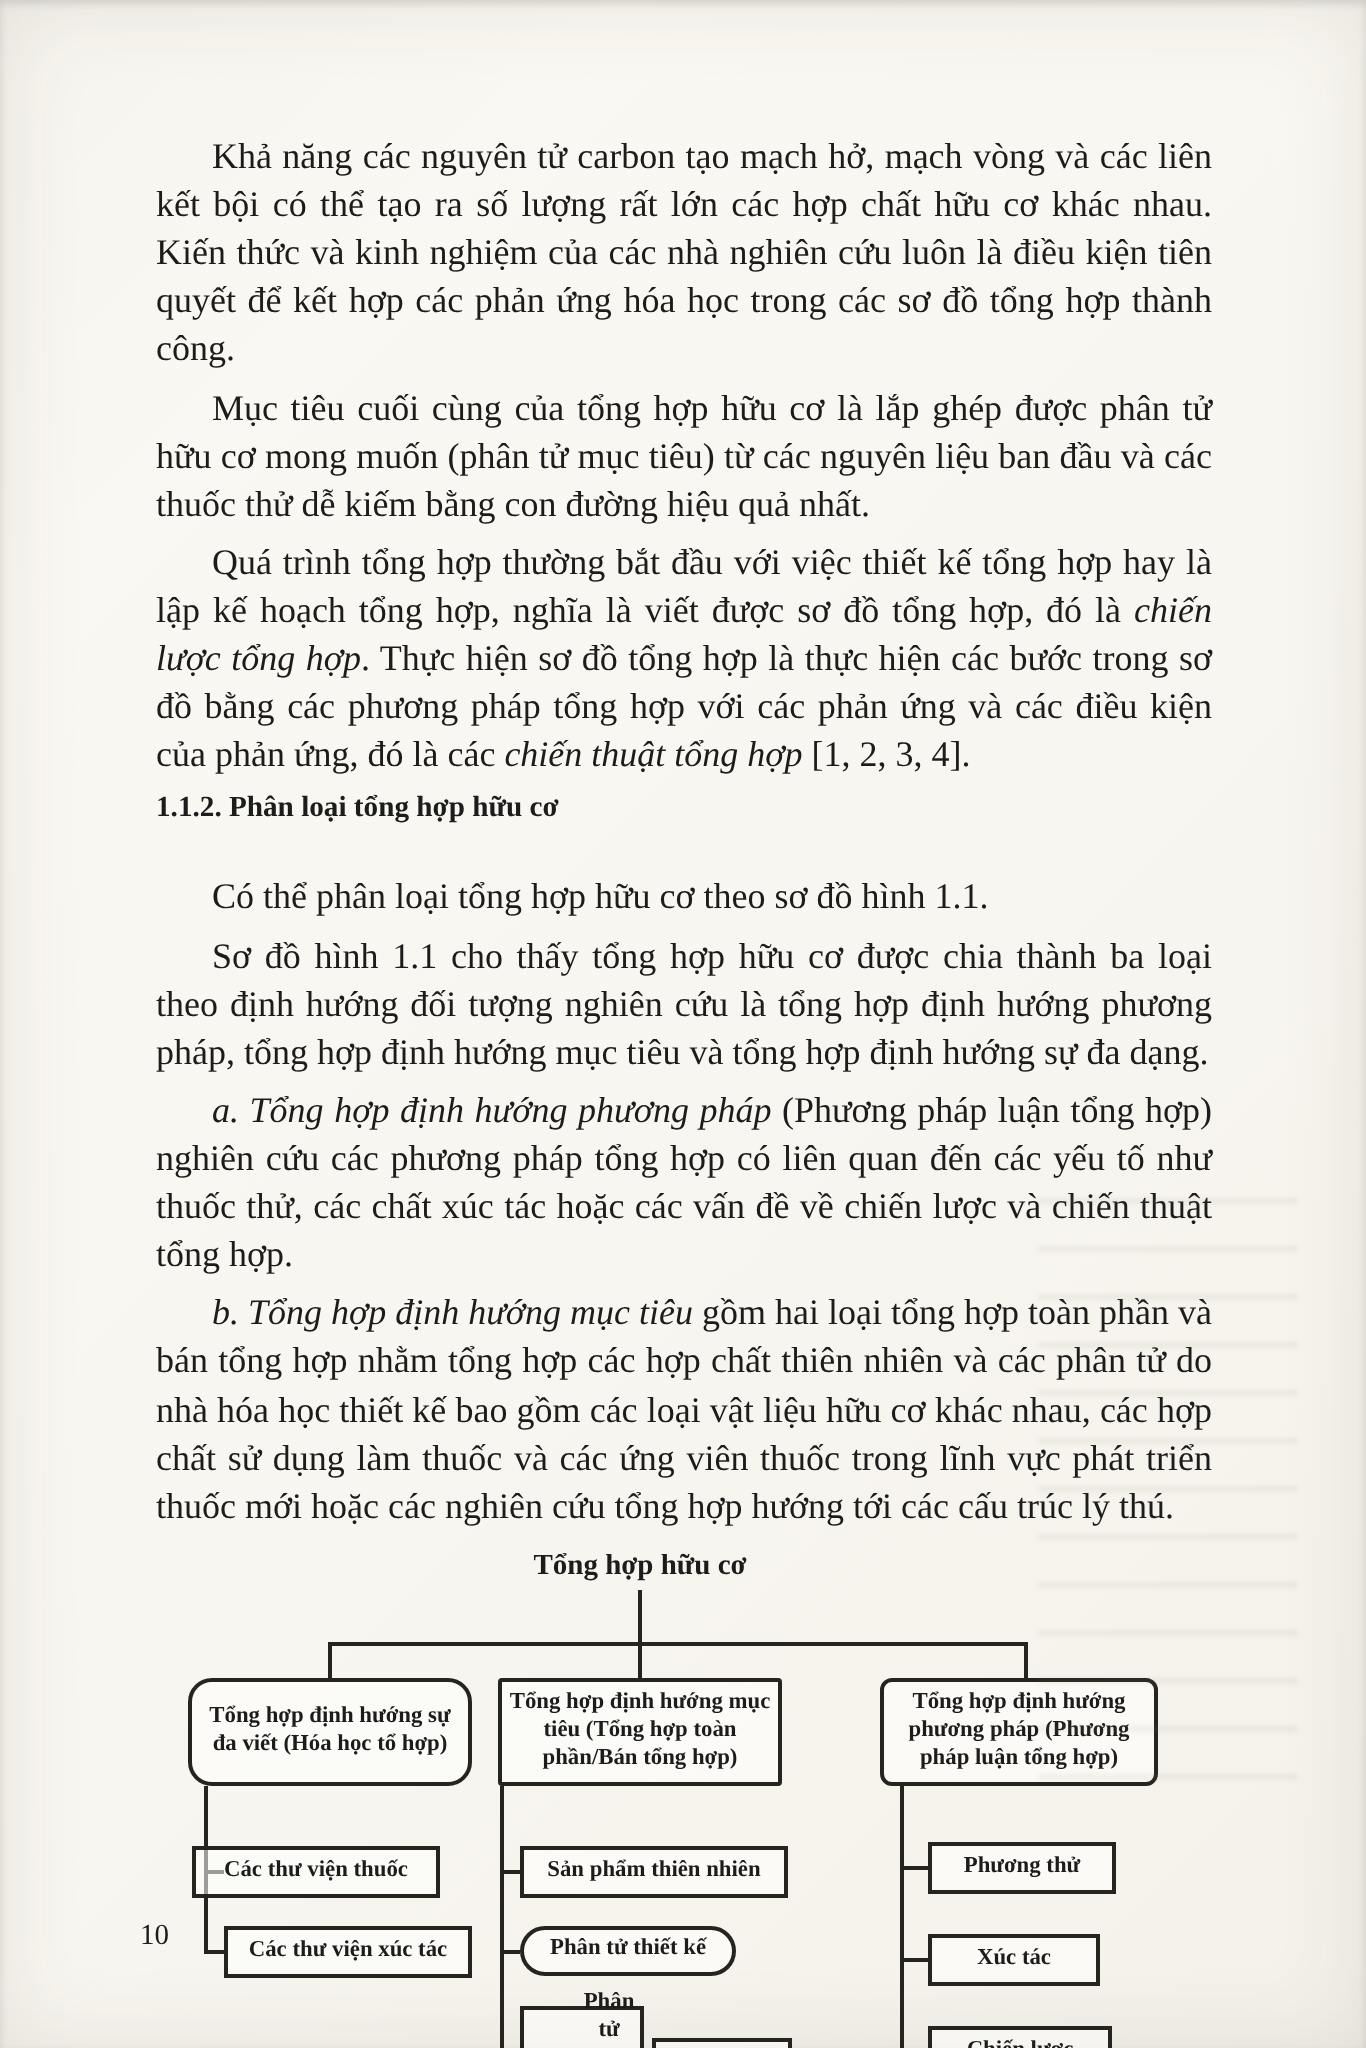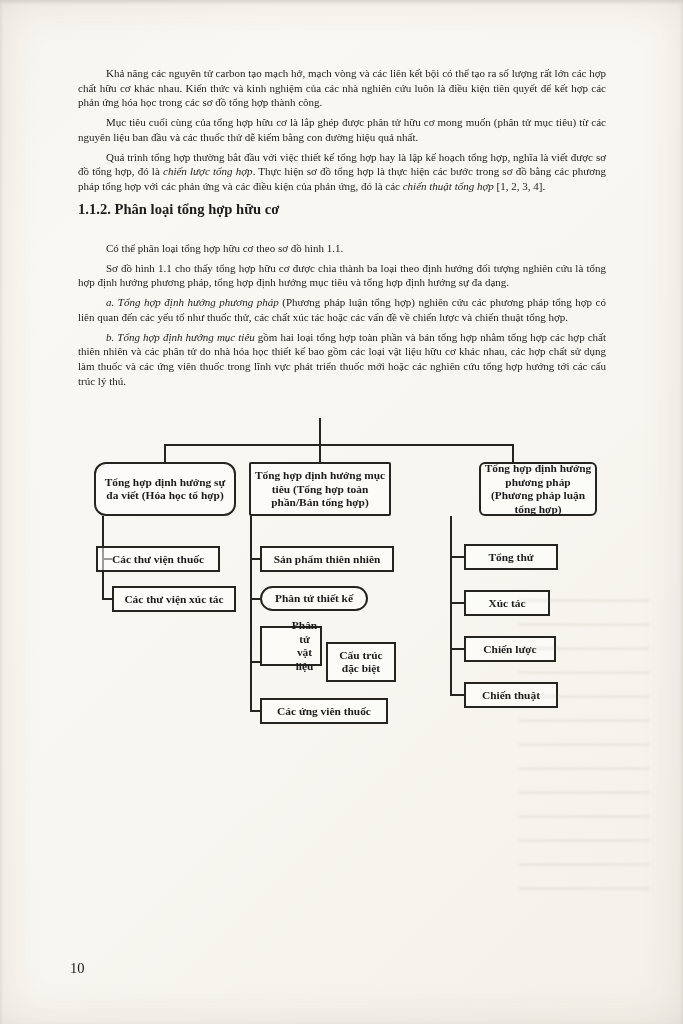--- a/index.html
+++ b/index.html
@@ -7,21 +7,21 @@
     position:relative;
     width:683px;height:1024px;
     margin:0 auto;
     background:linear-gradient(135deg,#f6f4ee 0%,#faf8f2 18%,#f8f6f0 55%,#f3f1e9 100%);
     box-shadow:inset 0 0 45px rgba(70,60,35,.10), inset 0 2px 4px rgba(0,0,0,.12);
     font-family:"Liberation Serif","DejaVu Serif",serif;
     color:#1c1c1c;
     overflow:hidden;
   }
   .content{position:absolute;left:78px;top:66px;width:528px;}
-  p.para{font-size:11px;line-height:1.34;text-align:justify;margin:0 0 5px;text-indent:28px;}
+  p.para{font-size:18px;line-height:1.34;text-align:justify;margin:0 0 5px;text-indent:28px;}
   h3.sec{font-size:14.6px;margin:7px 0 23px;text-indent:0;font-weight:bold;}
   i{font-style:italic;}
   
   .diagram{position:relative;width:520px;height:336px;margin:10px 0 0 6px;}
   .droot{position:absolute;left:136px;top:0;width:200px;text-align:center;font-weight:bold;font-size:14.5px;}
   .nbox{
     position:absolute;box-sizing:border-box;
     border:2px solid #26241f;background:rgba(255,255,255,.55);
     font-weight:bold;font-size:11.4px;line-height:1.22;text-align:center;
     display:flex;align-items:center;justify-content:center;
@@ -55,30 +55,31 @@
     <p class="para">Có thể phân loại tổng hợp hữu cơ theo sơ đồ hình 1.1.</p>
 
     <p class="para">Sơ đồ hình 1.1 cho thấy tổng hợp hữu cơ được chia thành ba loại theo định hướng đối tượng nghiên cứu là tổng hợp định hướng phương pháp, tổng hợp định hướng mục tiêu và tổng hợp định hướng sự đa dạng.</p>
 
     <p class="para"><i>a. Tổng hợp định hướng phương pháp</i><span> (Phương pháp luận tổng hợp) nghiên cứu các phương pháp tổng hợp có liên quan đến các yếu tố như thuốc thử, các chất xúc tác hoặc các vấn đề về chiến lược và chiến thuật tổng hợp.</span></p>
 
     <p class="para"><i>b. Tổng hợp định hướng mục tiêu</i><span> gồm hai loại tổng hợp toàn phần và bán tổng hợp nhằm tổng hợp các hợp chất thiên nhiên và các phân tử do nhà hóa học thiết kế bao gồm các loại vật liệu hữu cơ khác nhau, các hợp chất sử dụng làm thuốc và các ứng viên thuốc trong lĩnh vực phát triển thuốc mới hoặc các nghiên cứu tổng hợp hướng tới các cấu trúc lý thú.</span></p>
 
     <div class="diagram">
 
+      <div class="droot">Tổng hợp hữu cơ</div>
 
       <div class="ln" style="left:235px;top:20px;width:2px;height:26px;"></div>
       <div class="ln" style="left:80px;top:46px;width:350px;height:2px;"></div>
       <div class="ln" style="left:80px;top:46px;width:2px;height:18px;"></div>
       <div class="ln" style="left:235px;top:46px;width:2px;height:18px;"></div>
       <div class="ln" style="left:428px;top:46px;width:2px;height:18px;"></div>
 
       <div class="nbox" style="left:10px;top:64px;width:142px;height:54px;border-radius:12px;">Tổng hợp định hướng sự đa viết (Hóa học tổ hợp)</div>
       <div class="nbox" style="left:165px;top:64px;width:142px;height:54px;border-radius:2px;">Tổng hợp định hướng mục tiêu (Tổng hợp toàn phần/Bán tổng hợp)</div>
-      <div class="nbox" style="left:356px;top:64px;width:118px;height:54px;border-radius:6px;margin-left:39px;">Tổng hợp định hướng phương pháp (Phương pháp luận tổng hợp)</div>
+      <div class="nbox" style="left:356px;top:64px;width:139px;height:54px;border-radius:6px;">Tổng hợp định hướng phương pháp (Phương pháp luận tổng hợp)</div>
 
       <div class="ln" style="left:18px;top:118px;width:2px;height:84px;"></div>
       <div class="ln" style="left:18px;top:160px;width:10px;height:2px;"></div>
       <div class="ln" style="left:18px;top:200px;width:10px;height:2px;"></div>
       <div class="nbox" style="left:12px;top:148px;width:124px;height:26px;">Các thư viện thuốc</div>
       <div class="nbox" style="left:28px;top:188px;width:124px;height:26px;">Các thư viện xúc tác</div>
 
       <div class="ln" style="left:166px;top:118px;width:2px;height:196px;"></div>
       <div class="ln" style="left:166px;top:160px;width:10px;height:2px;"></div>
       <div class="ln" style="left:166px;top:200px;width:10px;height:2px;"></div>
@@ -88,21 +89,21 @@
       <div class="nbox" style="left:176px;top:188px;width:108px;height:25px;border-radius:13px;">Phân tử thiết kế</div>
       <div class="nbox" style="left:176px;top:228px;width:62px;height:40px;padding-left:30px;">Phân tử vật liệu</div>
       <div class="nbox" style="left:242px;top:244px;width:70px;height:40px;">Cấu trúc đặc biệt</div>
       <div class="nbox" style="left:176px;top:300px;width:128px;height:26px;">Các ứng viên thuốc</div>
 
       <div class="ln" style="left:366px;top:118px;width:2px;height:180px;"></div>
       <div class="ln" style="left:366px;top:158px;width:14px;height:2px;"></div>
       <div class="ln" style="left:366px;top:204px;width:14px;height:2px;"></div>
       <div class="ln" style="left:366px;top:250px;width:14px;height:2px;"></div>
       <div class="ln" style="left:366px;top:296px;width:14px;height:2px;"></div>
-      <div class="nbox" style="left:380px;top:146px;width:94px;height:26px;">Tổng thử</div>
+      <div class="nbox" style="left:380px;top:146px;width:94px;height:26px;">Phương thử</div>
       <div class="nbox" style="left:380px;top:192px;width:86px;height:26px;text-align:right;">Xúc tác</div>
       <div class="nbox" style="left:380px;top:238px;width:92px;height:26px;">Chiến lược</div>
       <div class="nbox" style="left:380px;top:284px;width:94px;height:26px;">Chiến thuật</div>
 
     </div>
 
 
   </div>
 
   <div class="bleed"></div>

